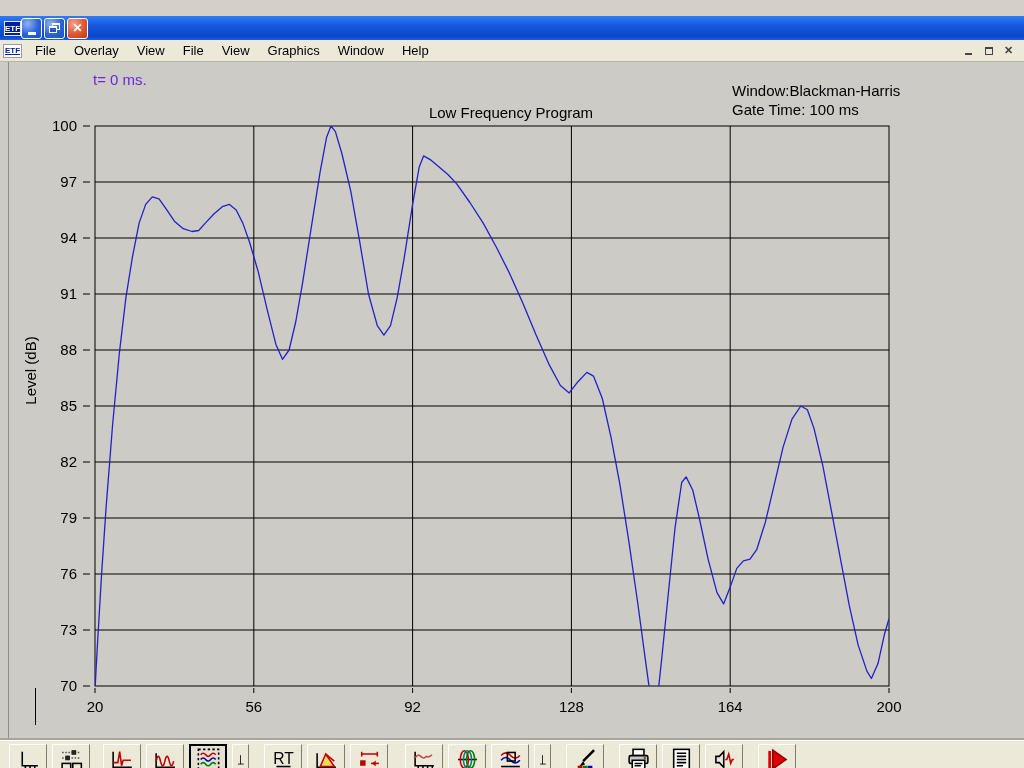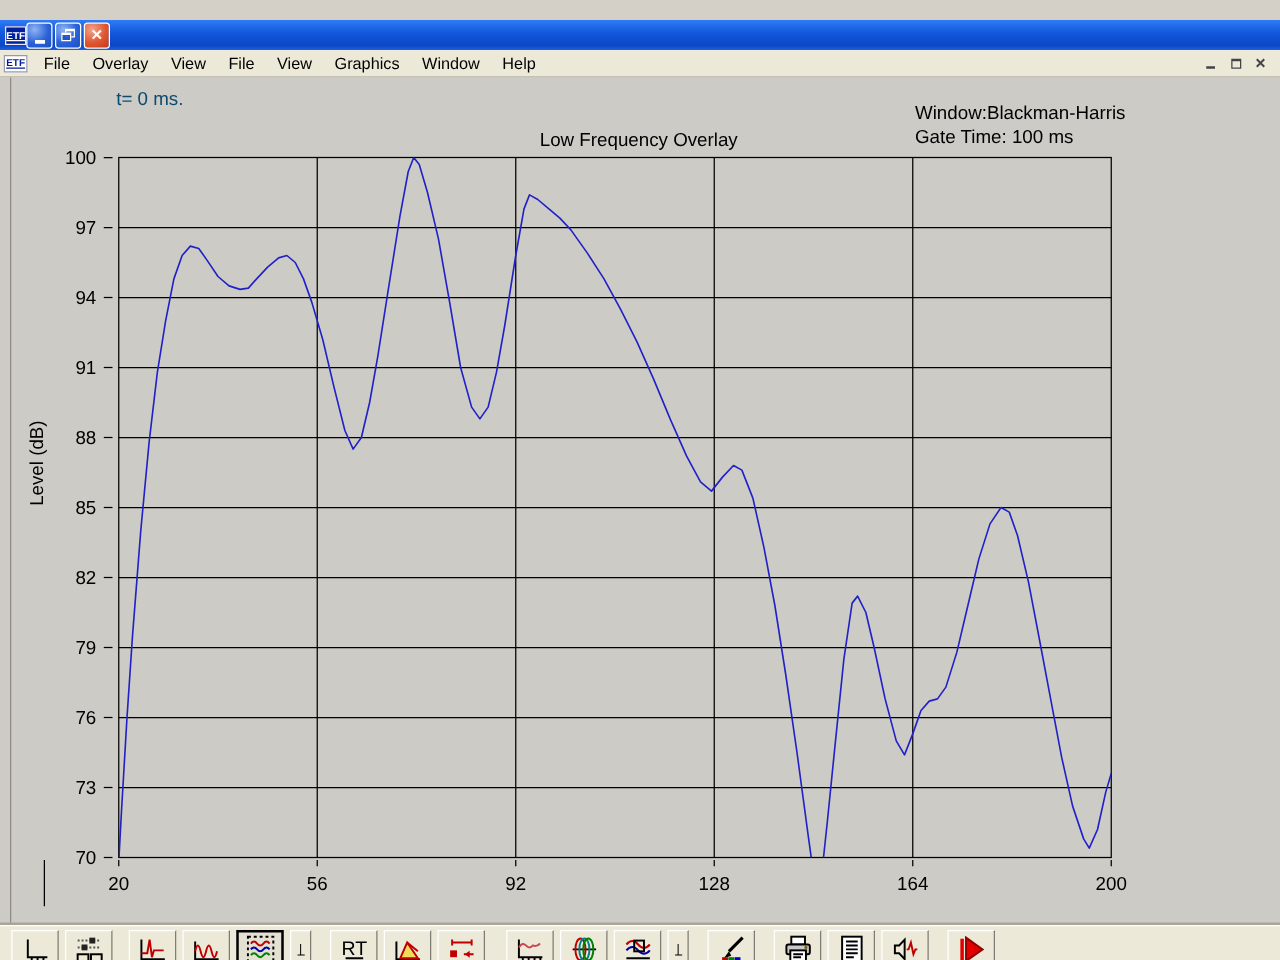--- a/index.html
+++ b/index.html
@@ -39,21 +39,21 @@
   .mdi-btn { width:17px; height:15px; display:flex; align-items:center; justify-content:center;
     color:#444; font-size:11px; font-weight:bold; background:#ECE9D8; }
   .mdi-min-glyph { width:7px; height:2px; background:#444; margin-top:7px; }
   .mdi-restore-glyph { width:8px; height:8px; border:1px solid #444; border-top-width:2px; }
 
   
   .client { position:absolute; left:0; top:46px; width:1024px; height:678px; background:#CDCBC5; }
   .client .edge-line { position:absolute; left:8px; top:0; width:1px; height:678px; background:#8E8C84; }
   #plot-svg { position:absolute; left:0; top:0; }
   .chart-text { position:absolute; color:#000; font-size:15px; white-space:nowrap; }
-  #time-annot { left:93px; top:9px; color:#0c4a6e; }
+  #time-annot { left:93px; top:9px; color:#6d28d9; }
   #chart-title { left:114px; top:42px; width:794px; text-align:center; }
   #win-annot { left:732px; top:19px; line-height:19px; }
   #xaxis-label { left:114px; top:651px; width:794px; text-align:center; }
   #yaxis-label { left:-45px; top:300px; width:150px; text-align:center; transform:rotate(-90deg); }
   #axis-mark { position:absolute; left:35px; top:626px; width:1px; height:37px; background:#000; }
 
   
   .toolbar { position:absolute; left:0; top:724px; width:1024px; height:38px; background:#ECE9D8;
     border-top:1px solid #fff; box-shadow:0 -2px 0 #A9A699; display:flex; align-items:center; padding-left:9px; }
   .tbtn { width:38px; height:31px; margin-right:5px; background:#ECE9D8;
@@ -167,21 +167,21 @@
         <text x="77" y="461" text-anchor="end" font-size="15" font-family="&quot;Liberation Sans&quot;, sans-serif" fill="#000">79</text>
         <line x1="83" y1="512" x2="90" y2="512" stroke="#000"></line>
         <text x="77" y="517" text-anchor="end" font-size="15" font-family="&quot;Liberation Sans&quot;, sans-serif" fill="#000">76</text>
         <line x1="83" y1="568" x2="90" y2="568" stroke="#000"></line>
         <text x="77" y="573" text-anchor="end" font-size="15" font-family="&quot;Liberation Sans&quot;, sans-serif" fill="#000">73</text>
         <line x1="83" y1="624" x2="90" y2="624" stroke="#000"></line>
         <text x="77" y="629" text-anchor="end" font-size="15" font-family="&quot;Liberation Sans&quot;, sans-serif" fill="#000">70</text>
         <path d="M95.0 627.7 L97.2 586.7 L101.6 512.0 L106.0 446.7 L112.6 362.7 L119.3 291.7 L125.9 235.7 L132.5 194.7 L139.1 161.1 L145.7 142.4 L152.3 134.9 L159.0 136.8 L165.6 146.1 L174.4 159.2 L183.2 166.7 L192.0 169.5 L198.7 168.5 L205.3 161.1 L214.1 151.7 L222.9 144.3 L229.5 142.4 L236.2 148.0 L242.8 161.1 L249.4 179.7 L258.2 209.6 L267.0 246.9 L275.9 282.4 L282.5 297.3 L289.1 288.0 L295.7 260.0 L302.3 222.7 L311.1 166.7 L320.0 110.7 L326.6 75.2 L331.0 64.0 L335.4 69.6 L342.0 92.0 L350.8 129.3 L359.7 179.7 L368.5 232.0 L377.3 263.7 L383.9 273.1 L390.5 263.7 L397.2 235.7 L403.8 198.4 L412.6 142.4 L419.2 105.1 L423.6 93.9 L430.2 97.6 L439.1 105.1 L447.9 112.5 L456.7 121.9 L469.9 140.5 L483.2 161.1 L496.4 185.3 L509.6 211.5 L522.9 241.3 L536.1 273.1 L549.3 302.9 L560.4 323.5 L569.2 330.9 L578.0 319.7 L586.8 310.4 L593.5 314.1 L602.3 336.5 L611.1 375.7 L619.9 422.4 L628.7 478.4 L637.6 540.0 L646.4 605.3 L650.8 637.1 L657.4 637.1 L661.8 596.0 L668.4 530.7 L675.1 465.3 L681.7 420.5 L686.1 414.9 L692.7 428.0 L699.3 456.0 L708.1 497.1 L717.0 530.7 L723.6 541.9 L730.2 525.1 L736.8 506.4 L743.4 498.9 L750.0 497.1 L756.7 487.7 L765.5 459.7 L774.3 422.4 L783.1 385.1 L792.0 357.1 L800.8 344.0 L807.4 347.7 L814.0 366.4 L822.8 403.7 L831.7 450.4 L840.5 497.1 L849.3 543.7 L858.1 582.9 L866.9 609.1 L871.4 616.5 L878.0 601.6 L884.6 571.7 L889.0 556.8" fill="none" stroke="#2121C8" stroke-width="1.3" clip-path="url(#plotclip)" stroke-linejoin="round"></path>
       </svg>
     <div id="time-annot" class="chart-text">t= 0 ms.</div>
-    <div id="chart-title" class="chart-text">Low Frequency Overlay</div>
+    <div id="chart-title" class="chart-text">Low Frequency Program</div>
     <div id="win-annot" class="chart-text">
       <div>Window:Blackman-Harris</div>
       <div>Gate Time: 100 ms</div>
     </div>
     <div id="yaxis-label" class="chart-text">Level (dB)</div>
     <div id="axis-mark"></div>
   </div>
 
   <div class="toolbar">
     <div id="toolbar-buttons" style="display:flex; align-items:flex-end;">

